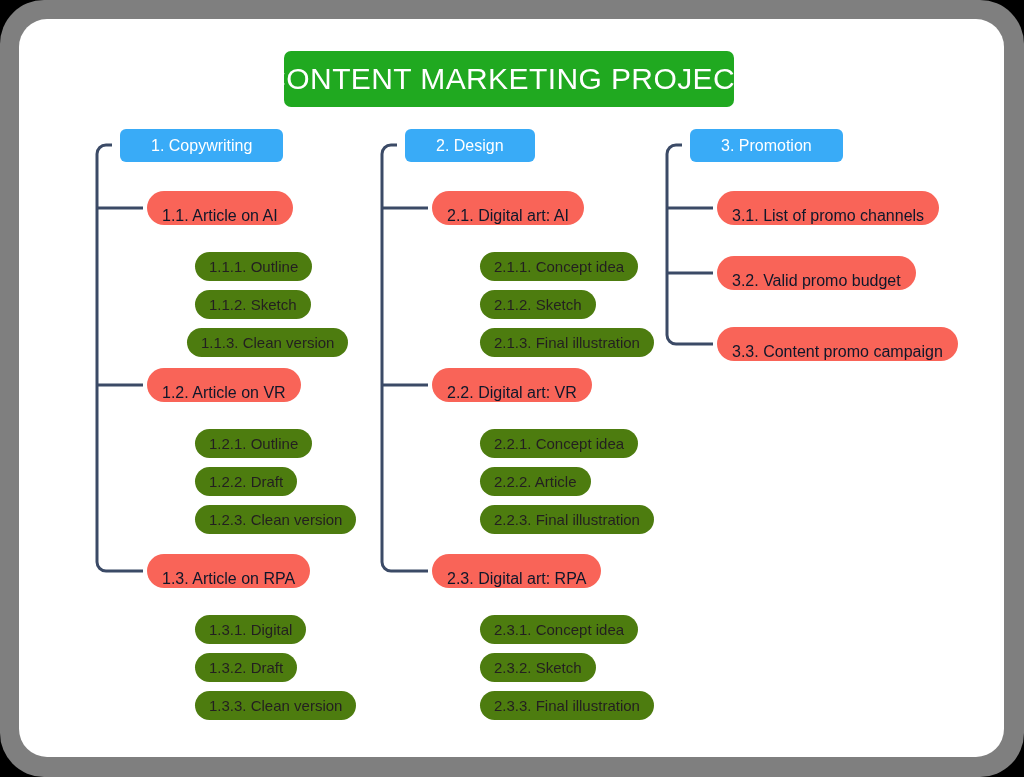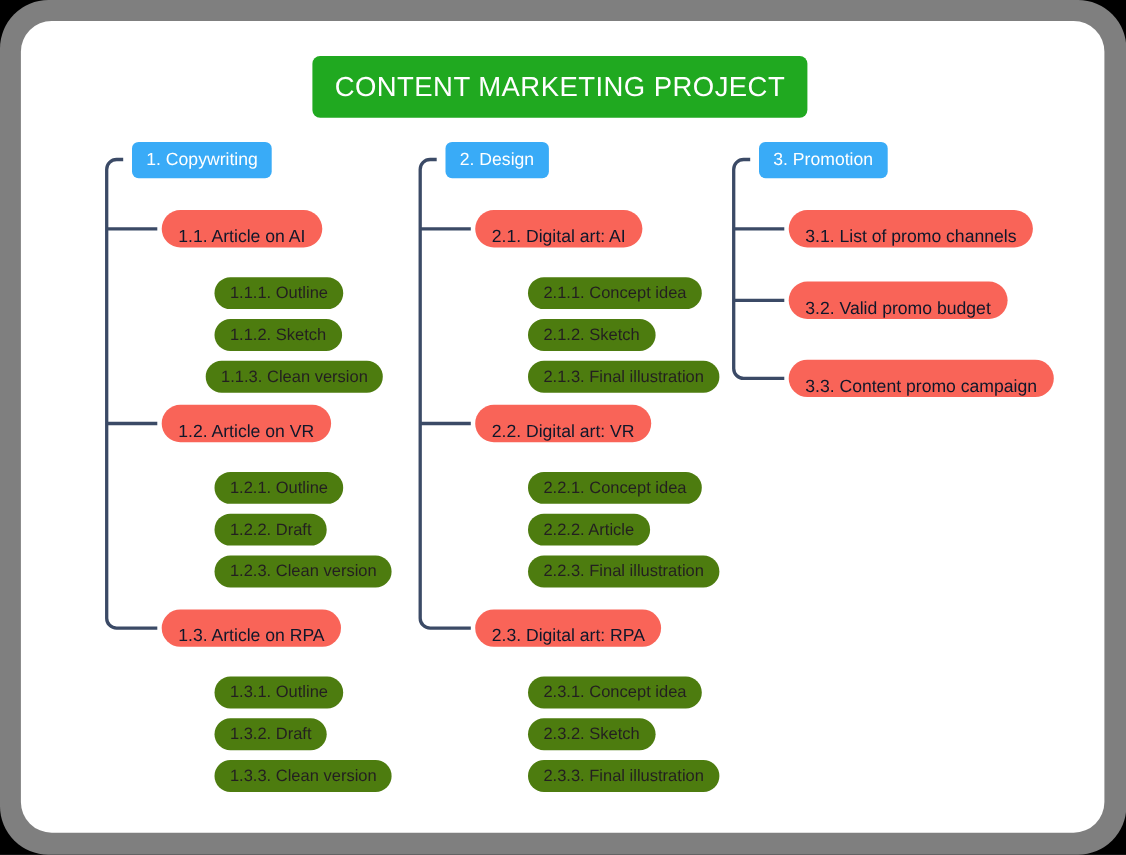--- a/index.html
+++ b/index.html
@@ -44,21 +44,21 @@
     width: 450px;
     height: 56px;
     background: #20a920;
     border-radius: 7px;
     display: flex;
     align-items: center;
     justify-content: center;
   }
   #title-banner .label {
     color: #ffffff;
-    font-size: 25px;
+    font-size: 30px;
     letter-spacing: 0.4px;
     white-space: nowrap;
   }
 
   
   .column {
     position: absolute;
     top: 0;
     height: 100%;
   }
@@ -81,21 +81,21 @@
     display: flex;
     align-items: center;
     box-sizing: border-box;
     white-space: nowrap;
   }
 
   .node.header {
     background: #39abf7;
     border-radius: 6px;
     height: 33px;
-    padding: 0 13px;
+    padding: 0 31px;
     color: #ffffff;
     font-size: 16px;
     text-align: right;
   }
 
   .node.sub {
     background: #f96458;
     border-radius: 17px;
     height: 34px;
     padding: 0 15px;
@@ -153,21 +153,21 @@
         <div class="node leaf" style="left: 116px; top: 448px;">
           <span>1.2.2. Draft</span>
         </div>
         <div class="node leaf" style="left: 116px; top: 486px;">
           <span>1.2.3. Clean version</span>
         </div>
         <div class="node sub" style="left: 68px; top: 535px;">
           <span>1.3. Article on RPA</span>
         </div>
         <div class="node leaf" style="left: 116px; top: 596px;">
-          <span>1.3.1. Outline</span>
+          <span>1.3.1. Digital</span>
         </div>
         <div class="node leaf" style="left: 116px; top: 634px;">
           <span>1.3.2. Draft</span>
         </div>
         <div class="node leaf" style="left: 116px; top: 672px;">
           <span>1.3.3. Clean version</span>
         </div>
       </div>
     <div class="column" id="column-1">
         <div class="node header" style="left: 41px; top: 110px;">

